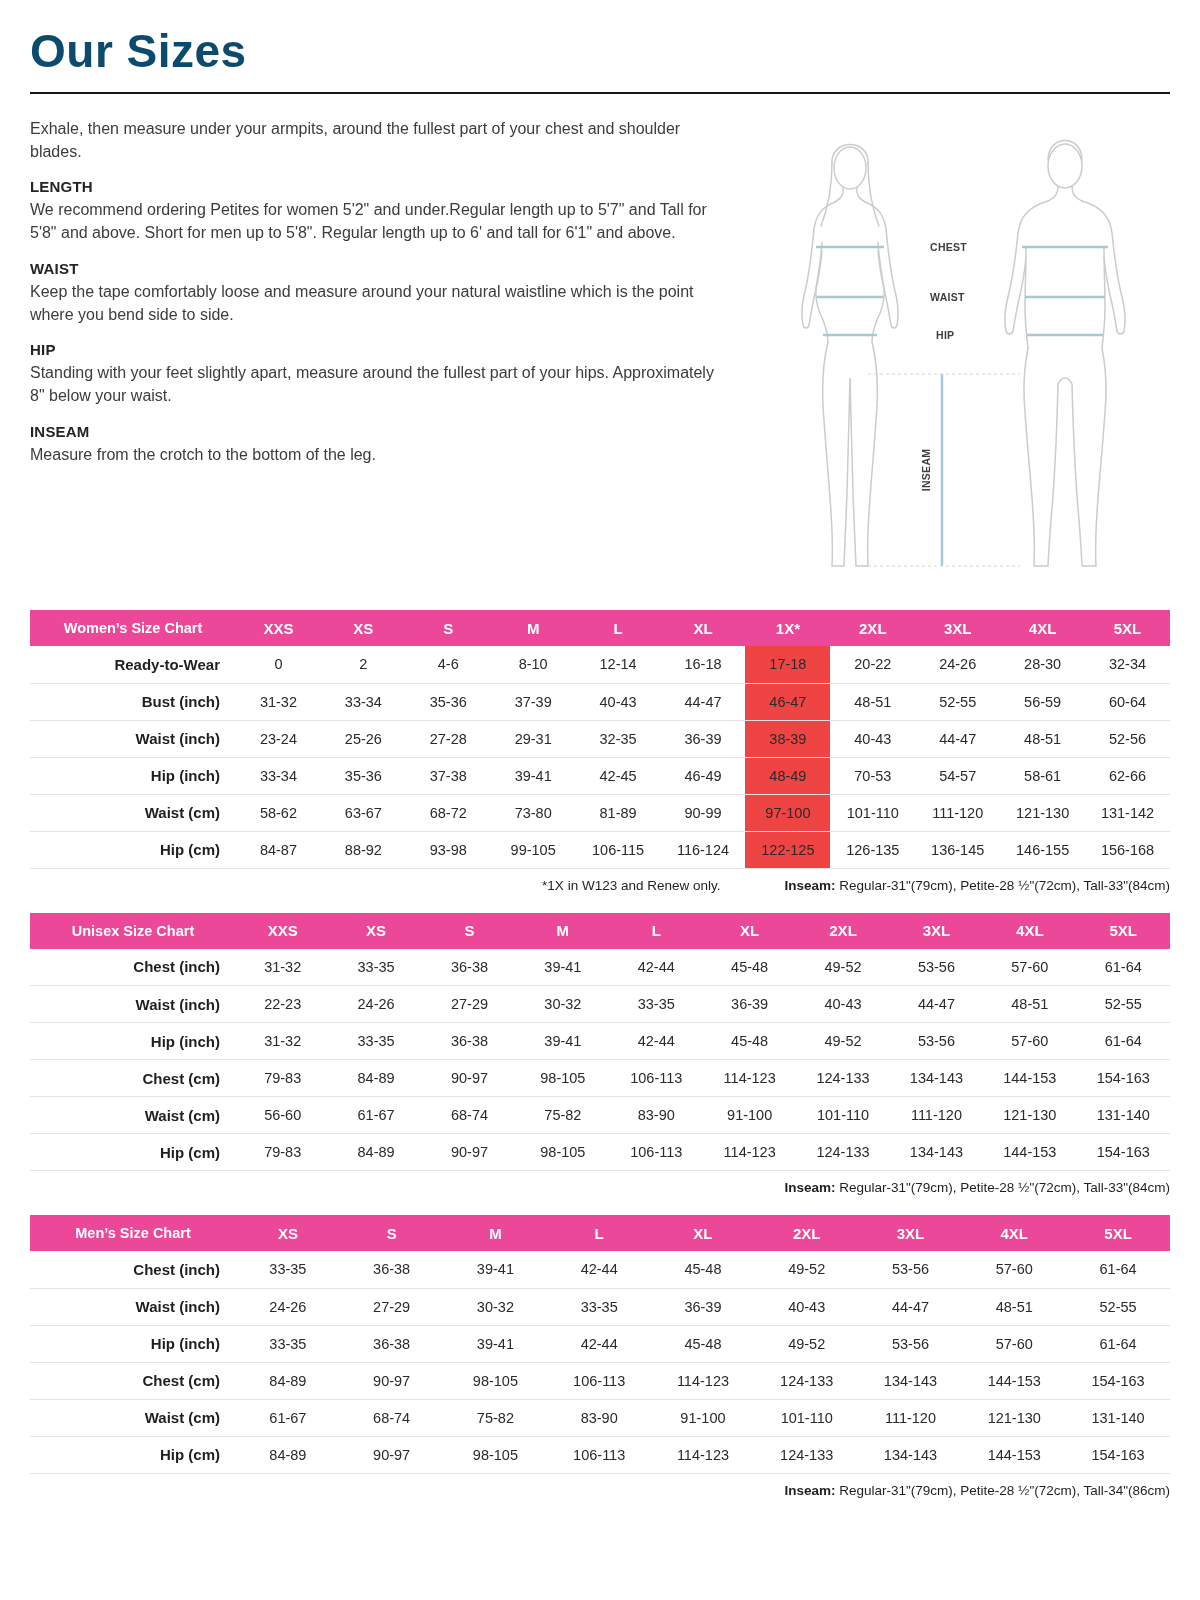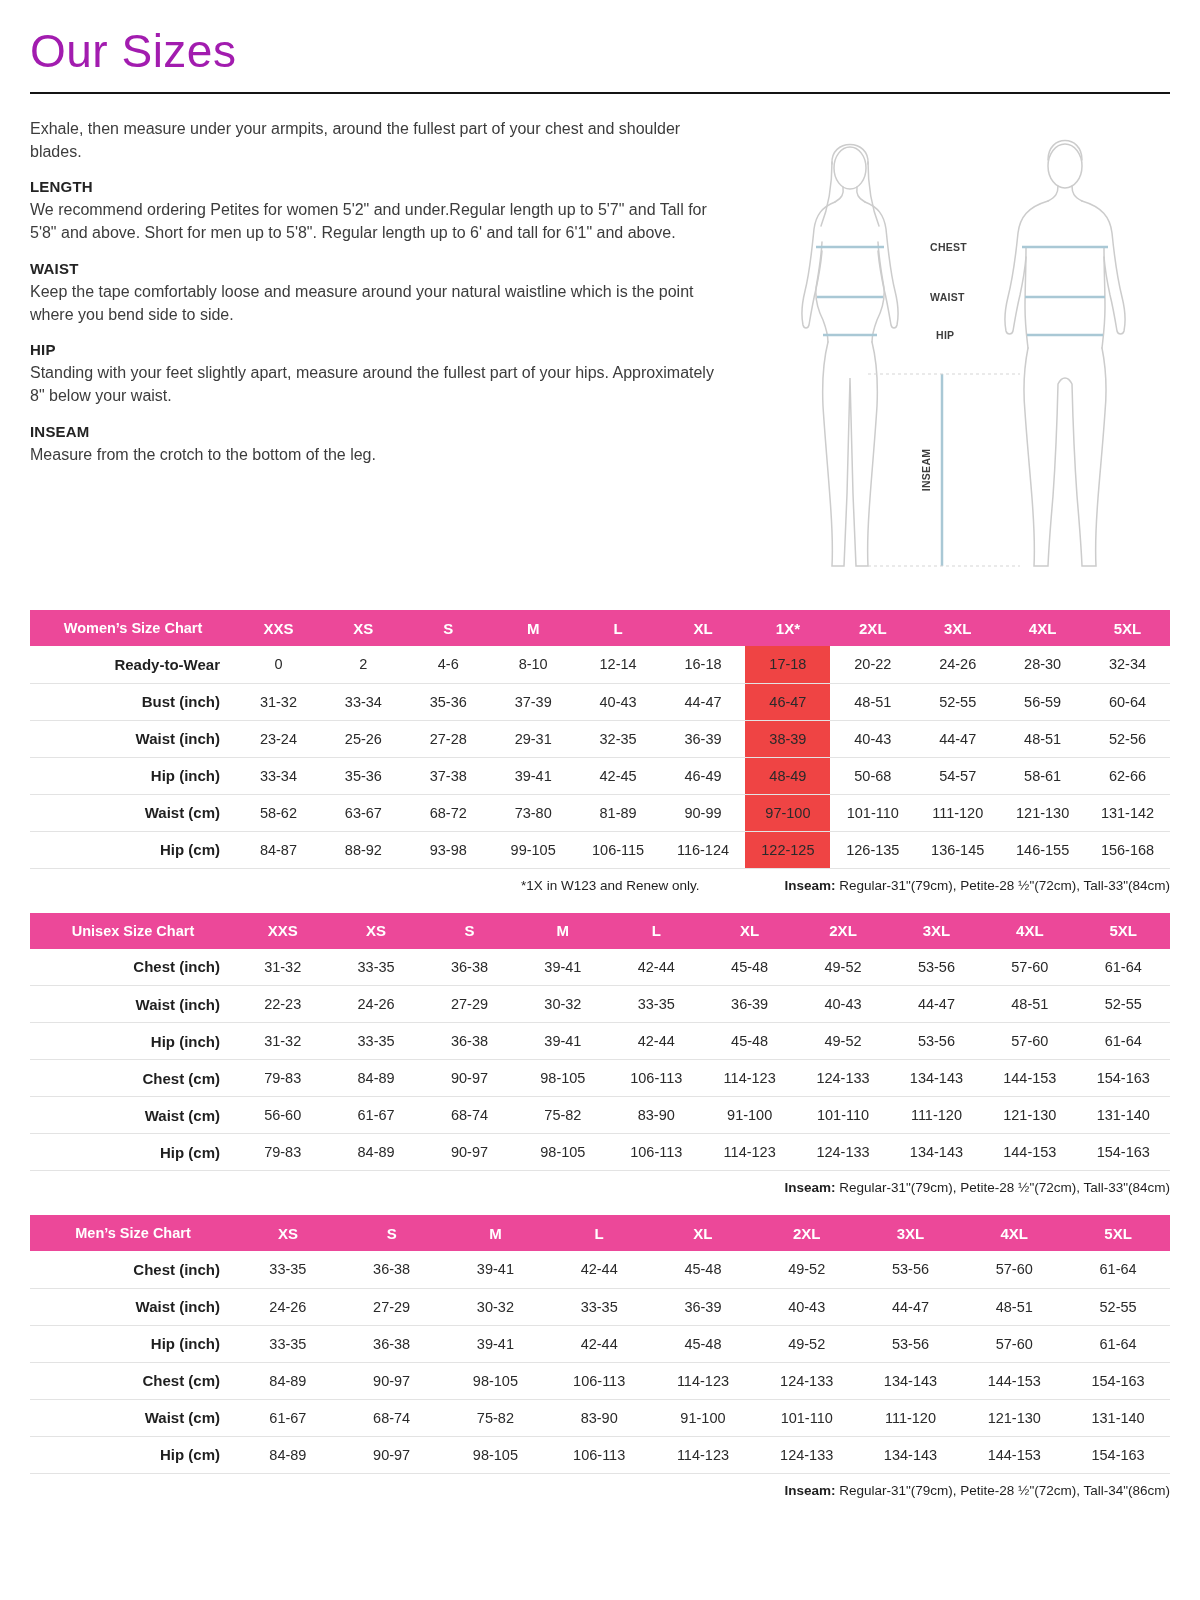--- a/index.html
+++ b/index.html
@@ -5,21 +5,21 @@
   * { margin:0; padding:0; box-sizing:border-box; }
   html,body { background:#ffffff; }
   body {
     width:1200px; min-height:1600px;
     font-family:"Liberation Sans", sans-serif;
     color:#2e2e2e;
   }
   .page { padding:24px 30px 40px 30px; }
 
   h1[data-name="page-title"] {
-    font-size:46px; font-weight:400; color:#a21caf; letter-spacing:.5px;
+    font-size:46px; font-weight:700; color:#0c4a6e; letter-spacing:.5px;
   }
   .title-rule { border-bottom:2px solid #141414; margin-top:14px; margin-bottom:24px; }
 
   .top { display:flex; gap:20px; align-items:flex-start; }
   .instructions { flex:1; max-width:720px; }
   h2[data-name="instructions-heading"] {
     font-size:16px; font-weight:700; color:#232323; letter-spacing:.2px; margin-bottom:16px;
   }
   .msec { margin-bottom:15px; }
   .msec h3 { font-size:15px; font-weight:700; color:#232323; letter-spacing:.2px; margin-bottom:4px; }
@@ -39,21 +39,21 @@
   table.size-table tbody th.rlabel {
     text-align:right; padding-right:16px; font-size:15px; font-weight:700; color:#1f1f1f;
     vertical-align:middle;
   }
   table.size-table tbody td {
     text-align:center; font-size:14.5px; color:#2a2a2a; vertical-align:middle;
   }
   table.size-table td.hi { background:#ef4444; }
 
   .footnotes {
-    display:flex; justify-content:flex-end; gap:85px;
+    display:flex; justify-content:flex-end; gap:64px;
     margin-top:9px; font-size:13.5px; color:#1f1f1f;
   }
   .footnotes .note { color:#1f1f1f; }
   .footnotes b { font-weight:700; }
 
   .diag-label { letter-spacing:.3px; }
 </style>
 </head>
 <body>
 
@@ -204,21 +204,21 @@
             </tr>
             <tr data-name="table-row">
               <th class="rlabel" data-name="row-label">Hip (inch)</th>
               <td data-name="size-cell">33-34</td>
               <td data-name="size-cell">35-36</td>
               <td data-name="size-cell">37-38</td>
               <td data-name="size-cell">39-41</td>
               <td data-name="size-cell">42-45</td>
               <td data-name="size-cell">46-49</td>
               <td data-name="size-cell" class="hi">48-49</td>
-              <td data-name="size-cell">50-68</td>
+              <td data-name="size-cell">70-53</td>
               <td data-name="size-cell">54-57</td>
               <td data-name="size-cell">58-61</td>
               <td data-name="size-cell">62-66</td>
             </tr>
             <tr data-name="table-row">
               <th class="rlabel" data-name="row-label">Waist (cm)</th>
               <td data-name="size-cell">58-62</td>
               <td data-name="size-cell">63-67</td>
               <td data-name="size-cell">68-72</td>
               <td data-name="size-cell">73-80</td>

